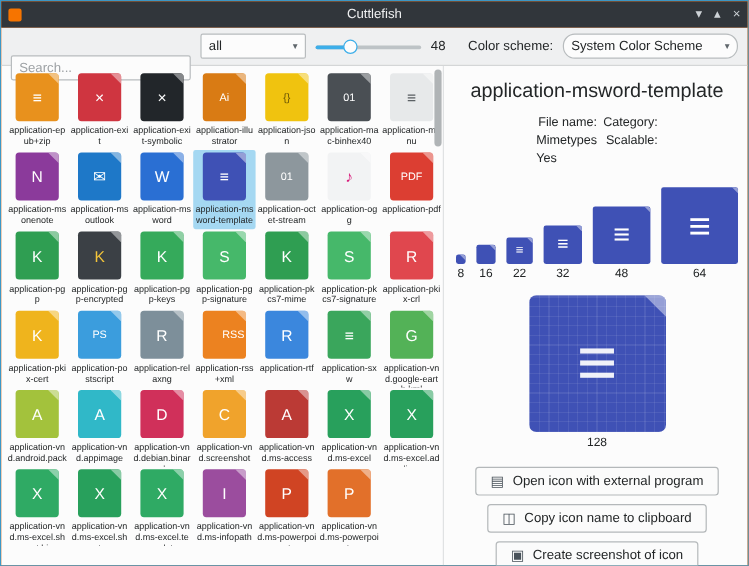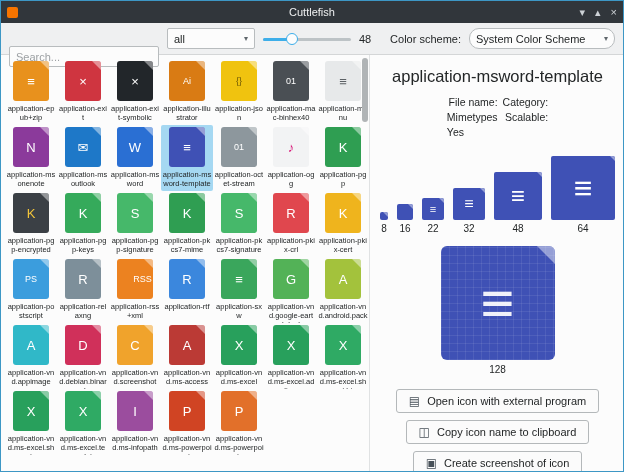--- a/index.html
+++ b/index.html
@@ -185,20 +185,26 @@
             </div>
             <div class="cell-label">application-octet-stream</div>
           </div>
           <div class="cell">
             <div class="doc" style="background: rgb(242, 243, 244);">
               <span class="glyph" style="color: rgb(216, 27, 122);">♪</span>
             </div>
             <div class="cell-label">application-ogg</div>
           </div>
           <div class="cell">
+            <div class="doc" style="background: rgb(220, 62, 50);">
+              <span class="glyph" style="font-size: 9px;">PDF</span>
+            </div>
+            <div class="cell-label">application-pdf</div>
+          </div>
+          <div class="cell">
             <div class="doc" style="background: rgb(47, 158, 82);">
               <span class="glyph">K</span>
             </div>
             <div class="cell-label">application-pgp</div>
           </div>
           <div class="cell">
             <div class="doc" style="background: rgb(59, 64, 69);">
               <span class="glyph" style="color: rgb(243, 197, 58);">K</span>
             </div>
             <div class="cell-label">application-pgp-encrypted</div>

